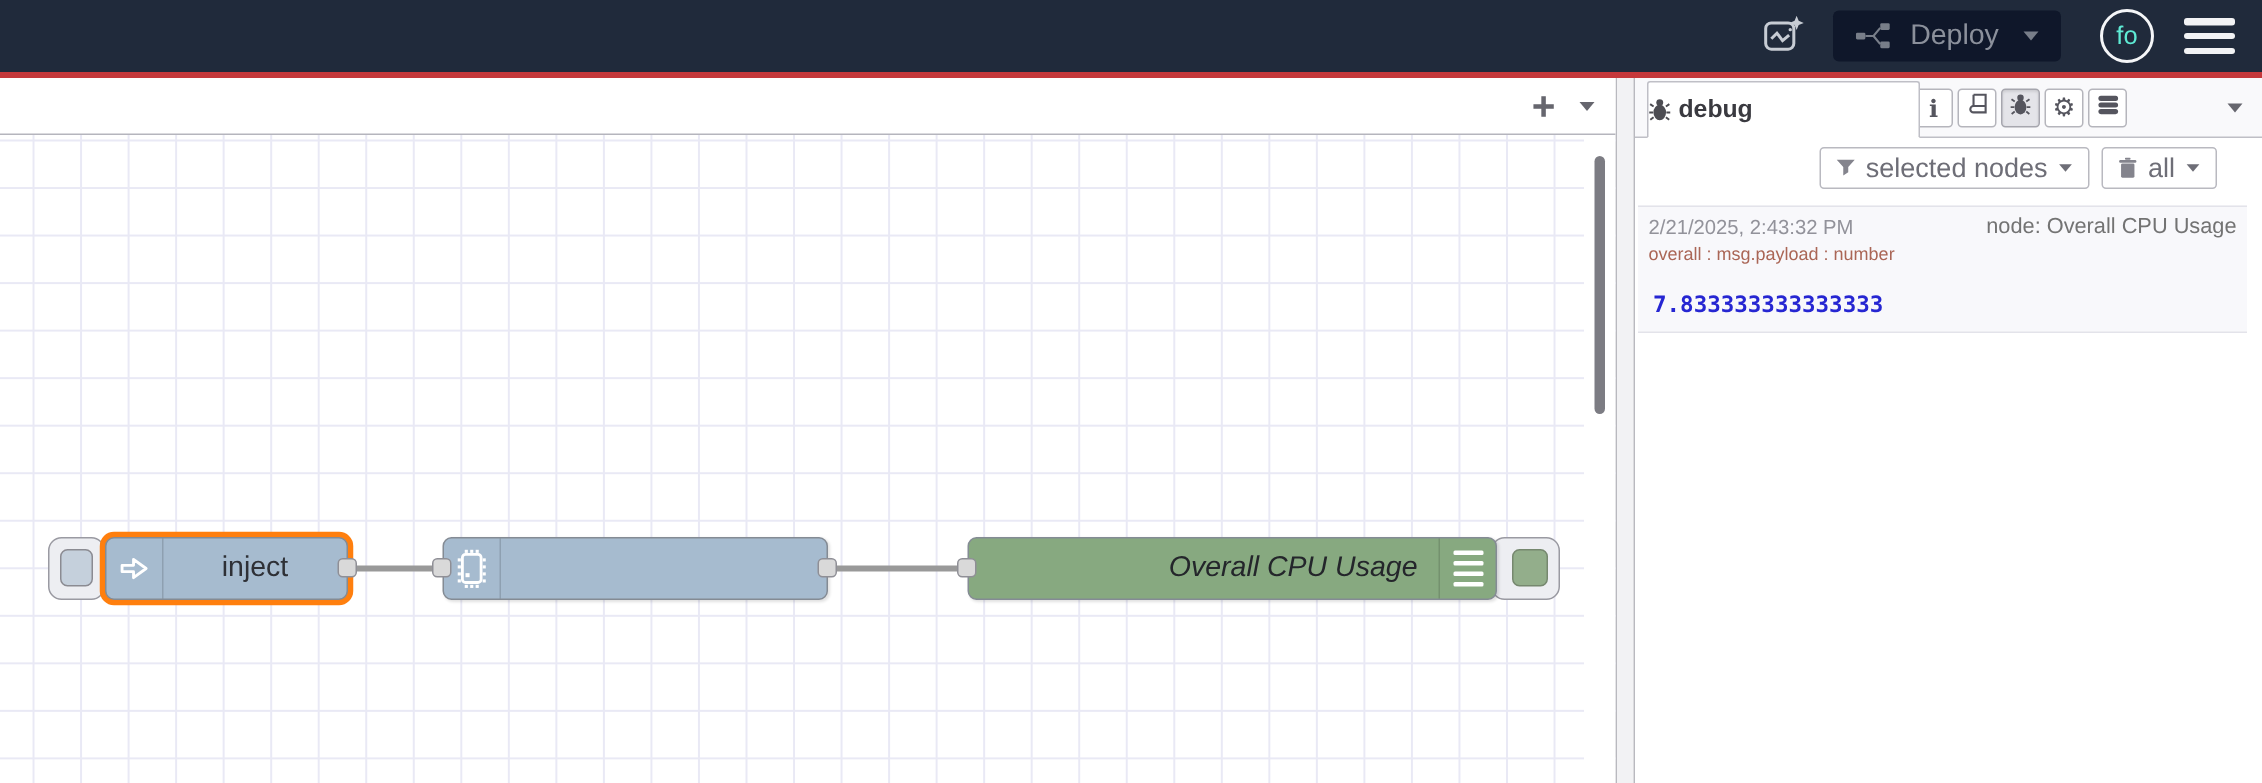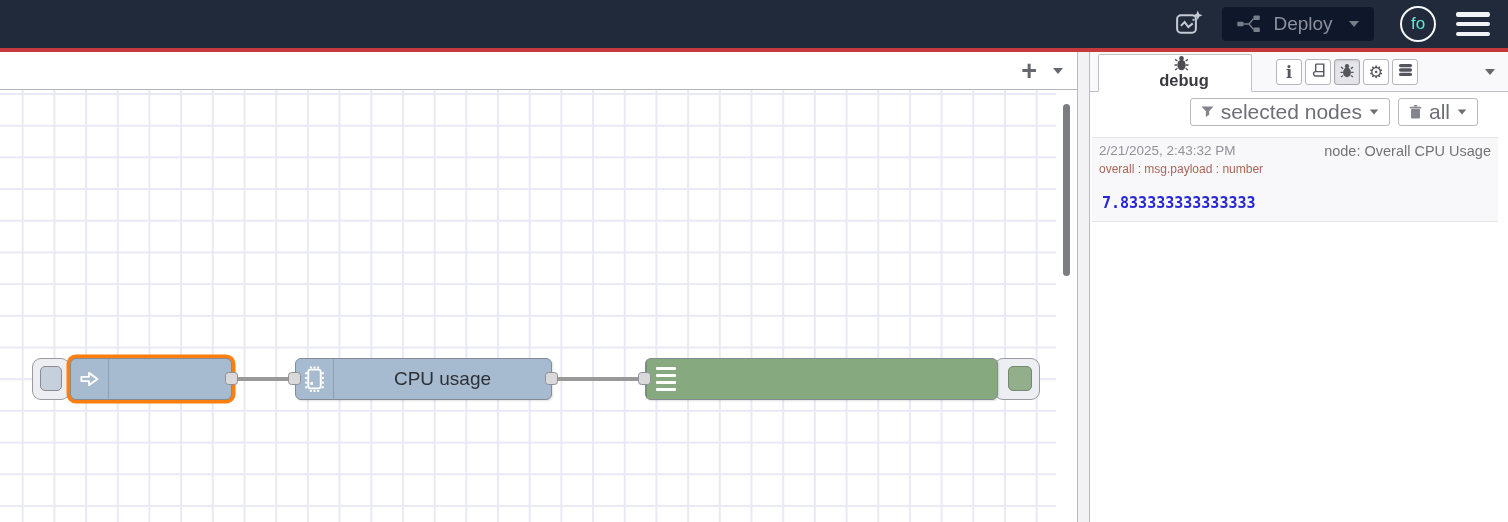--- a/index.html
+++ b/index.html
@@ -49,36 +49,36 @@
   .wire { position:absolute; height:3.5px; background:#999; z-index:2; }
   .dbg-lines { display:flex; flex-direction:column; gap:3.5px; }
   .dbg-lines span { width:20px; height:3.4px; background:#fff; border-radius:1px; }
 
   
   .splitter { width:11px; background:#f2f2f4; cursor:col-resize; }
 
   
   .sidebar { flex:1; background:#fff; border-left:1px solid #b9b9bf; display:flex; flex-direction:column; }
   .sb-header { height:40px; background:#f9f9fb; border-bottom:1px solid #bfbfc6; position:relative; }
-  .debug-tab { position:absolute; left:8px; top:2px; bottom:-1px; width:154px; background:#fff; border:1px solid #bfbfc6; border-bottom:1px solid #fff; border-radius:2px 2px 0 0; display:flex; align-items:center; padding-left:13px; z-index:2; cursor:pointer;flex-direction:column; }
+  .debug-tab { position:absolute; left:8px; top:2px; bottom:-1px; width:182px; background:#fff; border:1px solid #bfbfc6; border-bottom:1px solid #fff; border-radius:2px 2px 0 0; display:flex; align-items:center; z-index:2; cursor:pointer; }
   .debug-tab .bug { color:#4c4c52; display:flex; }
   .debug-tab-label { font-weight:bold; font-size:16.5px; color:#3a3a40; margin-left:5px; }
   .sb-tools { position:absolute; right:90px; top:7px; display:flex; gap:3px; }
   .tbtn { width:26px; height:26px; background:#fff; border:1px solid #b5b5bc; border-radius:3px; display:flex; align-items:center; justify-content:center; color:#55555e; cursor:pointer; }
   .tbtn.active { background:#e4e4e9; border-color:#a6a6ae; box-shadow:inset 0 1px 2px rgba(0,0,0,0.12); }
   .tbtn .glyph-i { font-family:"DejaVu Serif", serif; font-weight:bold; font-size:16px; }
   .tbtn .glyph-gear { font-family:"DejaVu Sans", sans-serif; font-size:17px; }
   .sb-caret { position:absolute; right:13px; top:17px; color:#66666e; cursor:pointer; }
 
   .sb-filterbar { height:40px; display:flex; justify-content:flex-end; align-items:center; gap:8px; padding-right:30px; background:#fff; }
-  .fbtn { height:28px; background:#fff; border:1px solid #b9b9c0; border-radius:3px; display:flex; align-items:center; gap:7px; padding:0 10px; color:#6e6e77; font-size:21px; cursor:pointer; }
+  .fbtn { height:28px; background:#fff; border:1px solid #b9b9c0; border-radius:3px; display:flex; align-items:center; gap:7px; padding:0 10px; color:#6e6e77; font-size:18px; cursor:pointer; }
   .fbtn svg { color:#84848d; }
 
   .debug-msg { margin:5px 10px 0 2px; background:#f8f8fb; border-top:1px solid #e3e3ea; border-bottom:1px solid #e3e3ea; padding:5px 7px 9px 7px; cursor:pointer; }
-  .msg-meta { display:flex; justify-content:space-between; align-items:flex-start; }
+  .msg-meta { display:flex; justify-content:space-between; align-items:center; }
   .msg-ts { font-size:13.5px; color:#92929a; }
   .msg-src { font-size:14.5px; color:#737373; font-weight:500; }
   .msg-prop { margin-top:3px; font-size:12px; color:#aa6656; }
   .msg-val { margin-top:18px; padding-left:3px; font-family:"DejaVu Sans Mono", monospace; font-size:15px; font-weight:600; color:#2626d2; }
 
   .caret-down { width:0; height:0; border-left:5.5px solid transparent; border-right:5.5px solid transparent; border-top:6.5px solid currentColor; display:inline-block; }
 </style>
 </head>
 <body>
 
@@ -134,20 +134,21 @@
 
       <div class="wire" style="left:232px; top:287px; width:63px;"></div>
       <div class="wire" style="left:552px; top:287px; width:93px;"></div>
 
       <div class="node node-blue selected" style="left:70px; width:162px;">
         <div class="icon-sec left">
           <svg width="21" height="18" viewBox="0 0 22 18" fill="none" stroke="#fff" stroke-width="2" stroke-linejoin="round">
             <path d="M2.5 6.8 h8 V2.6 L19.3 9 L10.5 15.4 V11.2 h-8 z"></path>
           </svg>
         </div>
+        <div class="node-label">inject</div>
       </div>
 
       <div class="node node-blue" style="left:295px; width:257px;">
         <div class="icon-sec left">
           <svg width="21" height="27" viewBox="0 0 20 26" fill="#fff">
             <rect x="4" y="3.5" width="12" height="18" rx="2" fill="none" stroke="#fff" stroke-width="1.8"></rect>
             <rect x="1" y="6" width="2" height="2"></rect>
               <rect x="1" y="10.5" width="2" height="2"></rect>
               <rect x="1" y="15" width="2" height="2"></rect>
               <rect x="1" y="19.5" width="2" height="2"></rect>
@@ -157,24 +158,24 @@
               <rect x="17" y="19.5" width="2" height="2"></rect>
             <rect x="5.5" y="0.5" width="2" height="2"></rect>
               <rect x="9" y="0.5" width="2" height="2"></rect>
               <rect x="12.5" y="0.5" width="2" height="2"></rect>
             <rect x="5.5" y="23" width="2" height="2"></rect>
               <rect x="9" y="23" width="2" height="2"></rect>
               <rect x="12.5" y="23" width="2" height="2"></rect>
             <rect x="6" y="15.5" width="2.6" height="2.6"></rect>
           </svg>
         </div>
-        <div class="node-label">CPU usage</div>
       </div>
 
       <div class="node node-green" style="left:645px; width:353px;">
+        <div class="node-label right-align">Overall CPU Usage</div>
         <div class="icon-sec right">
           <div class="dbg-lines">
               <span></span>
               <span></span>
               <span></span>
               <span></span>
             </div>
         </div>
       </div>
 

